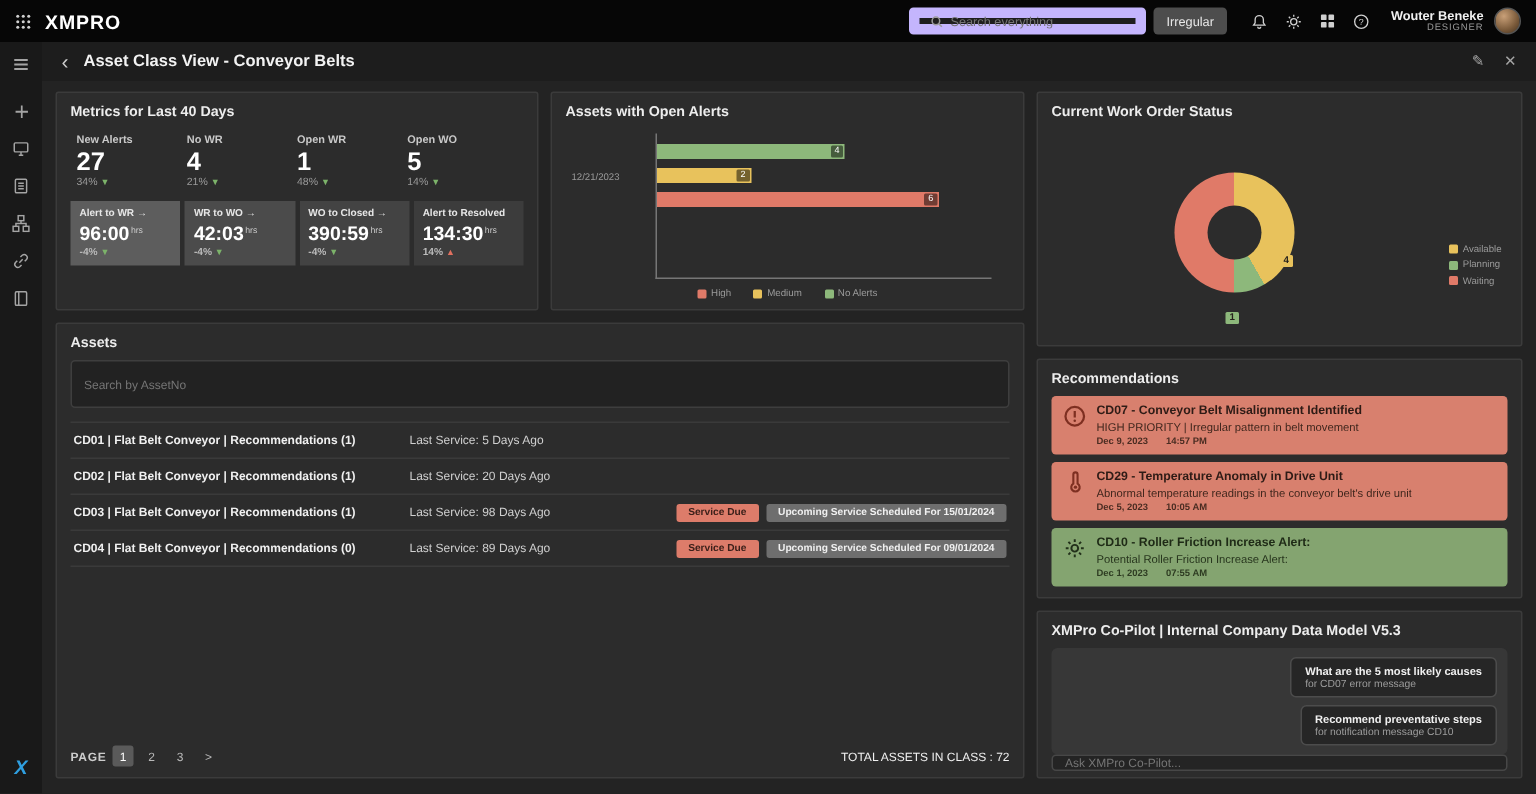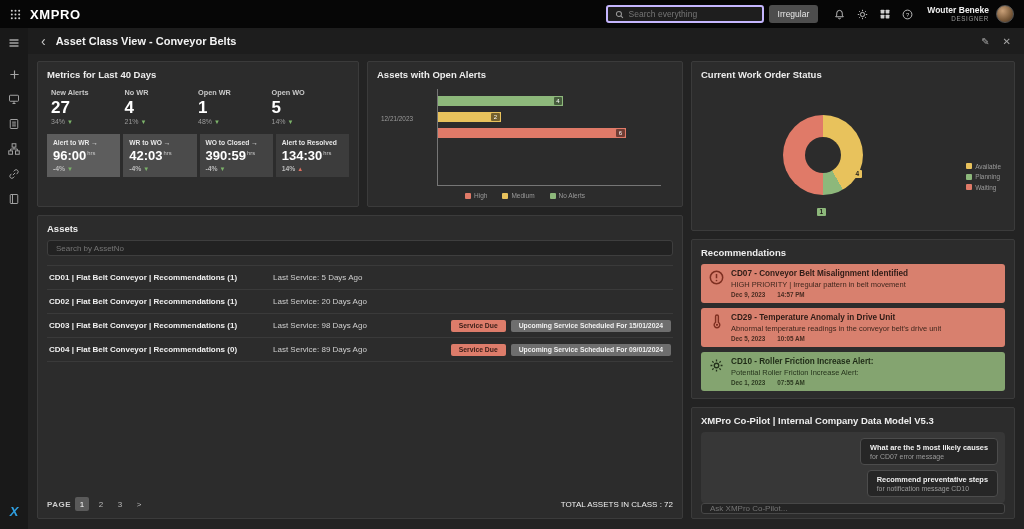--- a/index.html
+++ b/index.html
@@ -5,21 +5,21 @@
   *{margin:0;padding:0;box-sizing:border-box}
   html,body{width:1024px;height:529px;overflow:hidden}
   body{background:#232323;font-family:"Liberation Sans","DejaVu Sans",sans-serif;color:#e8e8e8}
   svg{display:block}
 
   
   .topbar{height:28px;background:#060606;display:flex;align-items:center;padding:0 10px}
   .tb-left{display:flex;align-items:center;gap:9px}
   .logo{font-size:13px;font-weight:bold;letter-spacing:.6px;color:#fff}
   .tb-search-wrap{display:flex;align-items:center;margin-left:auto;margin-right:16px}
-  .tb-search{display:flex;align-items:center;background:#1e1e1e;border:2px solid #c4b5fd;border-radius:3px;height:18px;width:158px;padding:0 7px;gap:5px}
+  .tb-search{display:flex;align-items:center;background:#1e1e1e;border:7px solid #c4b5fd;border-radius:3px;height:18px;width:158px;padding:0 7px;gap:5px}
   .tb-search input{flex:1;background:transparent;border:0;outline:0;color:#ddd;font-size:8.5px;min-width:0}
   .scope-btn{background:#4d4d4d;color:#e9e9e9;font-size:8.5px;padding:0 9px;border-radius:3px;height:18px;display:flex;align-items:center;margin-left:5px;cursor:pointer}
   .tb-icons{display:flex;gap:12px;align-items:center;margin-right:14px}
   .tb-icon{cursor:pointer}
   .tb-user{text-align:right;margin-right:7px;line-height:1.15}
   .tb-user .name{font-size:8.5px;color:#f0f0f0;font-weight:bold}
   .tb-user .role{font-size:6.3px;color:#9a9a9a;letter-spacing:.6px}
   .avatar{width:18px;height:18px;border-radius:50%;background:radial-gradient(circle at 35% 30%,#c9a078,#7a5a3a 60%,#42301f);border:1px solid #555;cursor:pointer}
 
   
@@ -82,21 +82,21 @@
   .donut-area{flex:1;position:relative}
   .donut{position:absolute;left:40%;top:50%;transform:translate(-50%,-50%);width:80px;height:80px;border-radius:50%}
   .donut::after{content:"";position:absolute;inset:22px;background:#2c2c2c;border-radius:50%}
   .callout{position:absolute;font-size:6.5px;color:#26221c;padding:.5px 3px;border-radius:1px;font-weight:bold}
   .callout-0{left:calc(40% + 30px);top:61%}
   .callout-1{left:calc(40% - 6px);top:89%}
   .wo-legend{position:absolute;right:4px;top:56%;display:flex;flex-direction:column;gap:3.5px;font-size:6.4px;color:#9a9a9a}
 
   
   .assets{flex:1;display:flex;flex-direction:column;min-height:0}
-  .search-box{display:flex;align-items:center;background:#222;border:1px solid #3e3e3e;border-radius:3px;height:16px;padding:0 8px;margin-bottom:9px;gap:5px}
+  .search-box{display:flex;align-items:center;background:#222;border:1px solid #3e3e3e;border-radius:3px;height:32px;padding:0 8px;margin-bottom:9px;gap:5px}
   .search-box input{flex:1;background:transparent;border:0;outline:0;color:#ddd;font-size:8px}
   .asset-rows{border-top:1px solid #3a3a3a}
   .asset-row{display:flex;align-items:center;height:24px;border-bottom:1px solid #3a3a3a;padding:0 2px;cursor:pointer}
   .a-name{width:224px;font-size:8px;font-weight:bold;color:#f0f0f0;white-space:nowrap}
   .a-service{font-size:8px;color:#cfcfcf;white-space:nowrap}
   .a-badges{margin-left:auto;display:flex;gap:5px}
   .badge{font-size:6.8px;padding:2.5px 8px;border-radius:2px;font-weight:bold;white-space:nowrap}
   .badge.due{background:#dd7c6a;color:#3c201a}
   .badge.upcoming{background:#6e6e6e;color:#f0f0f0}
   .assets-footer{margin-top:auto;display:flex;align-items:center;font-size:8px;color:#ccc}

